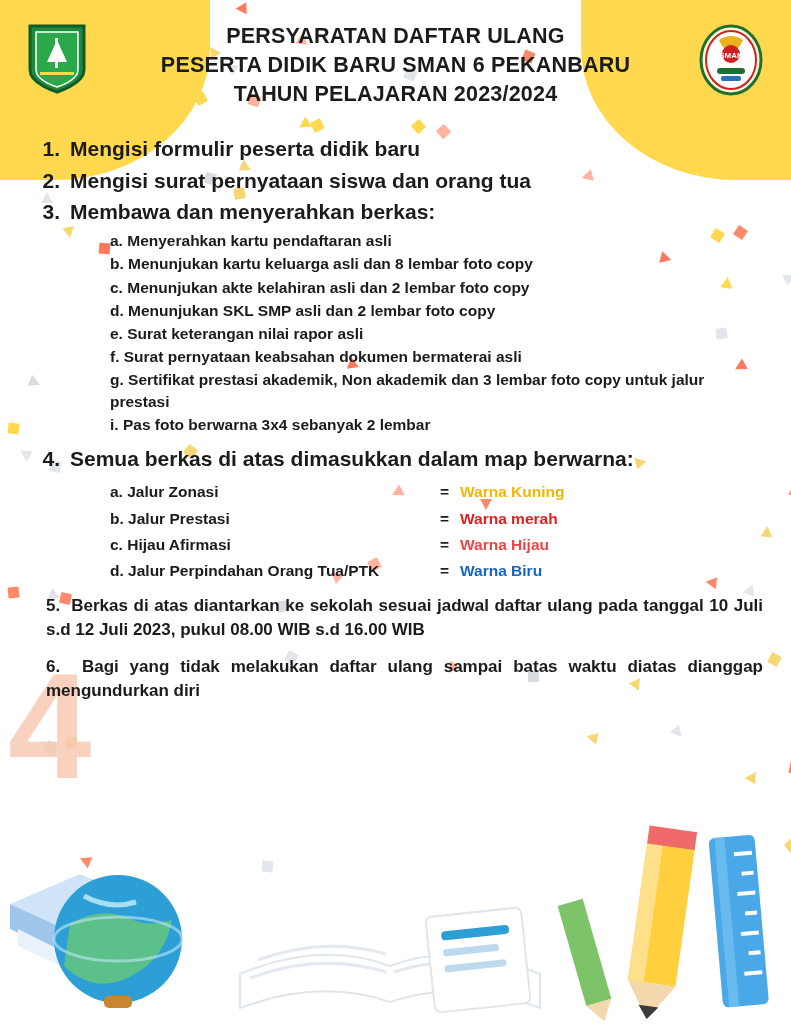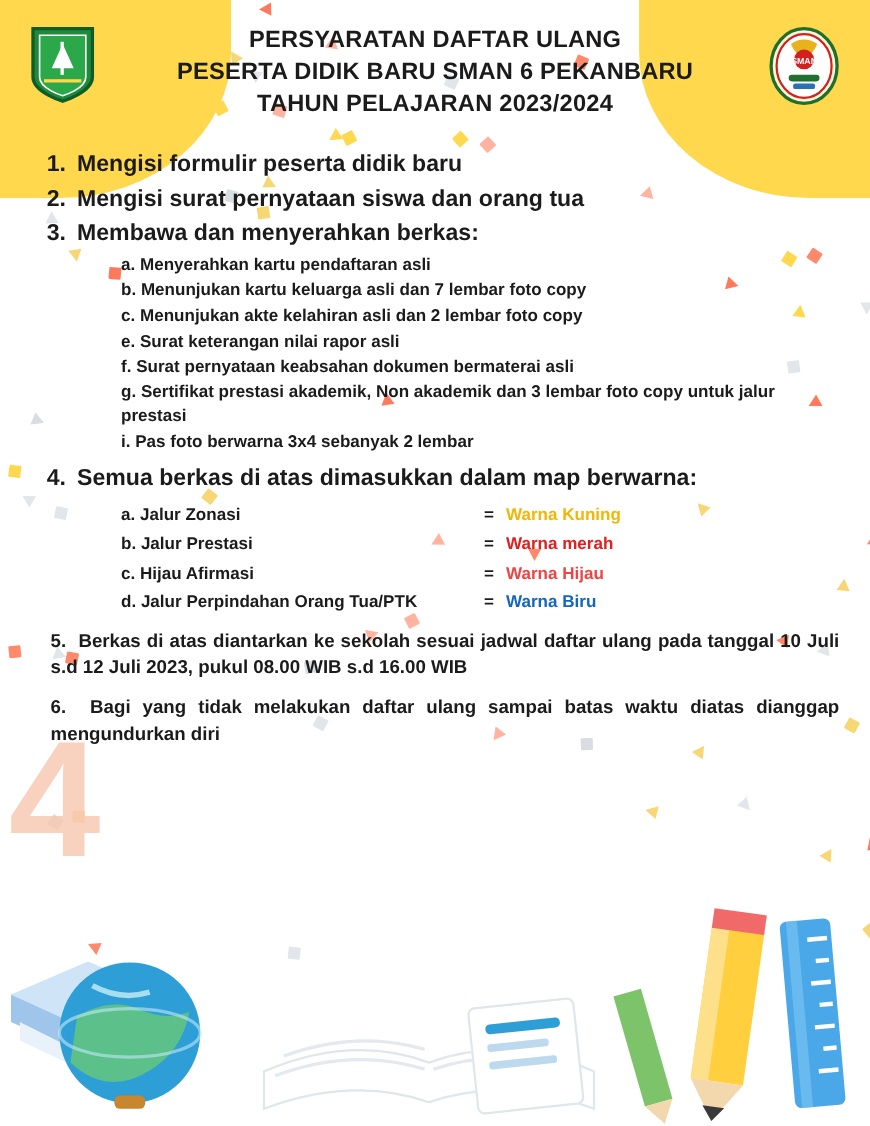--- a/index.html
+++ b/index.html
@@ -301,22 +301,23 @@
     <span class="txt">Mengisi surat pernyataan siswa dan orang tua</span>
   </div>
 
   <div class="mainitem">
     <span class="num">3.</span>
     <span class="txt">Membawa dan menyerahkan berkas:</span>
   </div>
 
   <div class="sublist">
     <div class="subitem">a. Menyerahkan kartu pendaftaran asli</div>
-    <div class="subitem">b. Menunjukan kartu keluarga asli dan 7 lembar foto copy</div>
+    <div class="subitem">b. Menunjukan kartu keluarga asli dan 8 lembar foto copy</div>
     <div class="subitem">c. Menunjukan akte kelahiran asli dan 2 lembar foto copy</div>
+    <div class="subitem">d. Menunjukan SKL SMP asli dan 2 lembar foto copy</div>
     <div class="subitem">e. Surat keterangan nilai rapor asli</div>
     <div class="subitem">f. Surat pernyataan keabsahan dokumen bermaterai asli</div>
     <div class="subitem">g. Sertifikat prestasi akademik, Non akademik dan 3 lembar foto copy untuk jalur prestasi</div>
     <div class="subitem">i. Pas foto berwarna 3x4 sebanyak 2 lembar</div>
   </div>
 
   <div class="mainitem">
     <span class="num">4.</span>
     <span class="txt">Semua berkas di atas dimasukkan dalam map berwarna:</span>
   </div>

